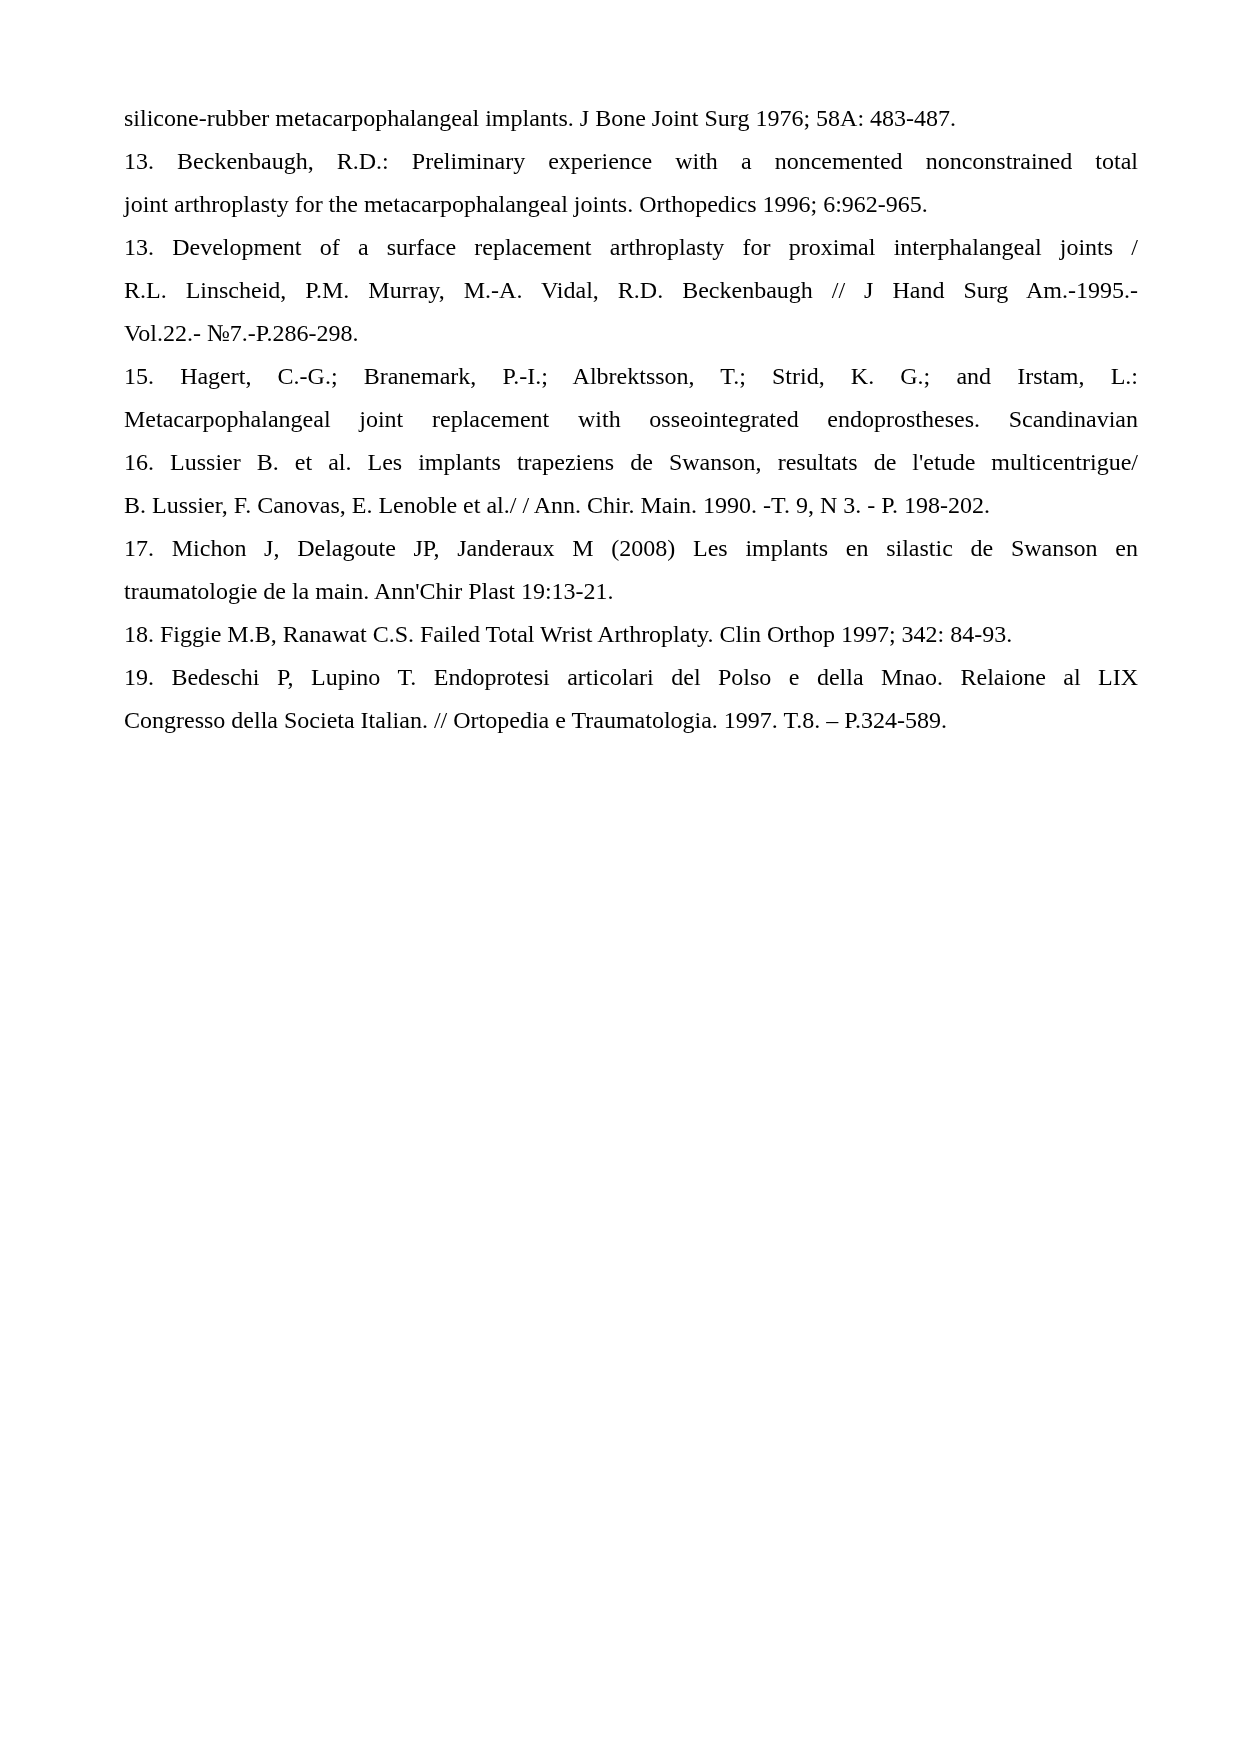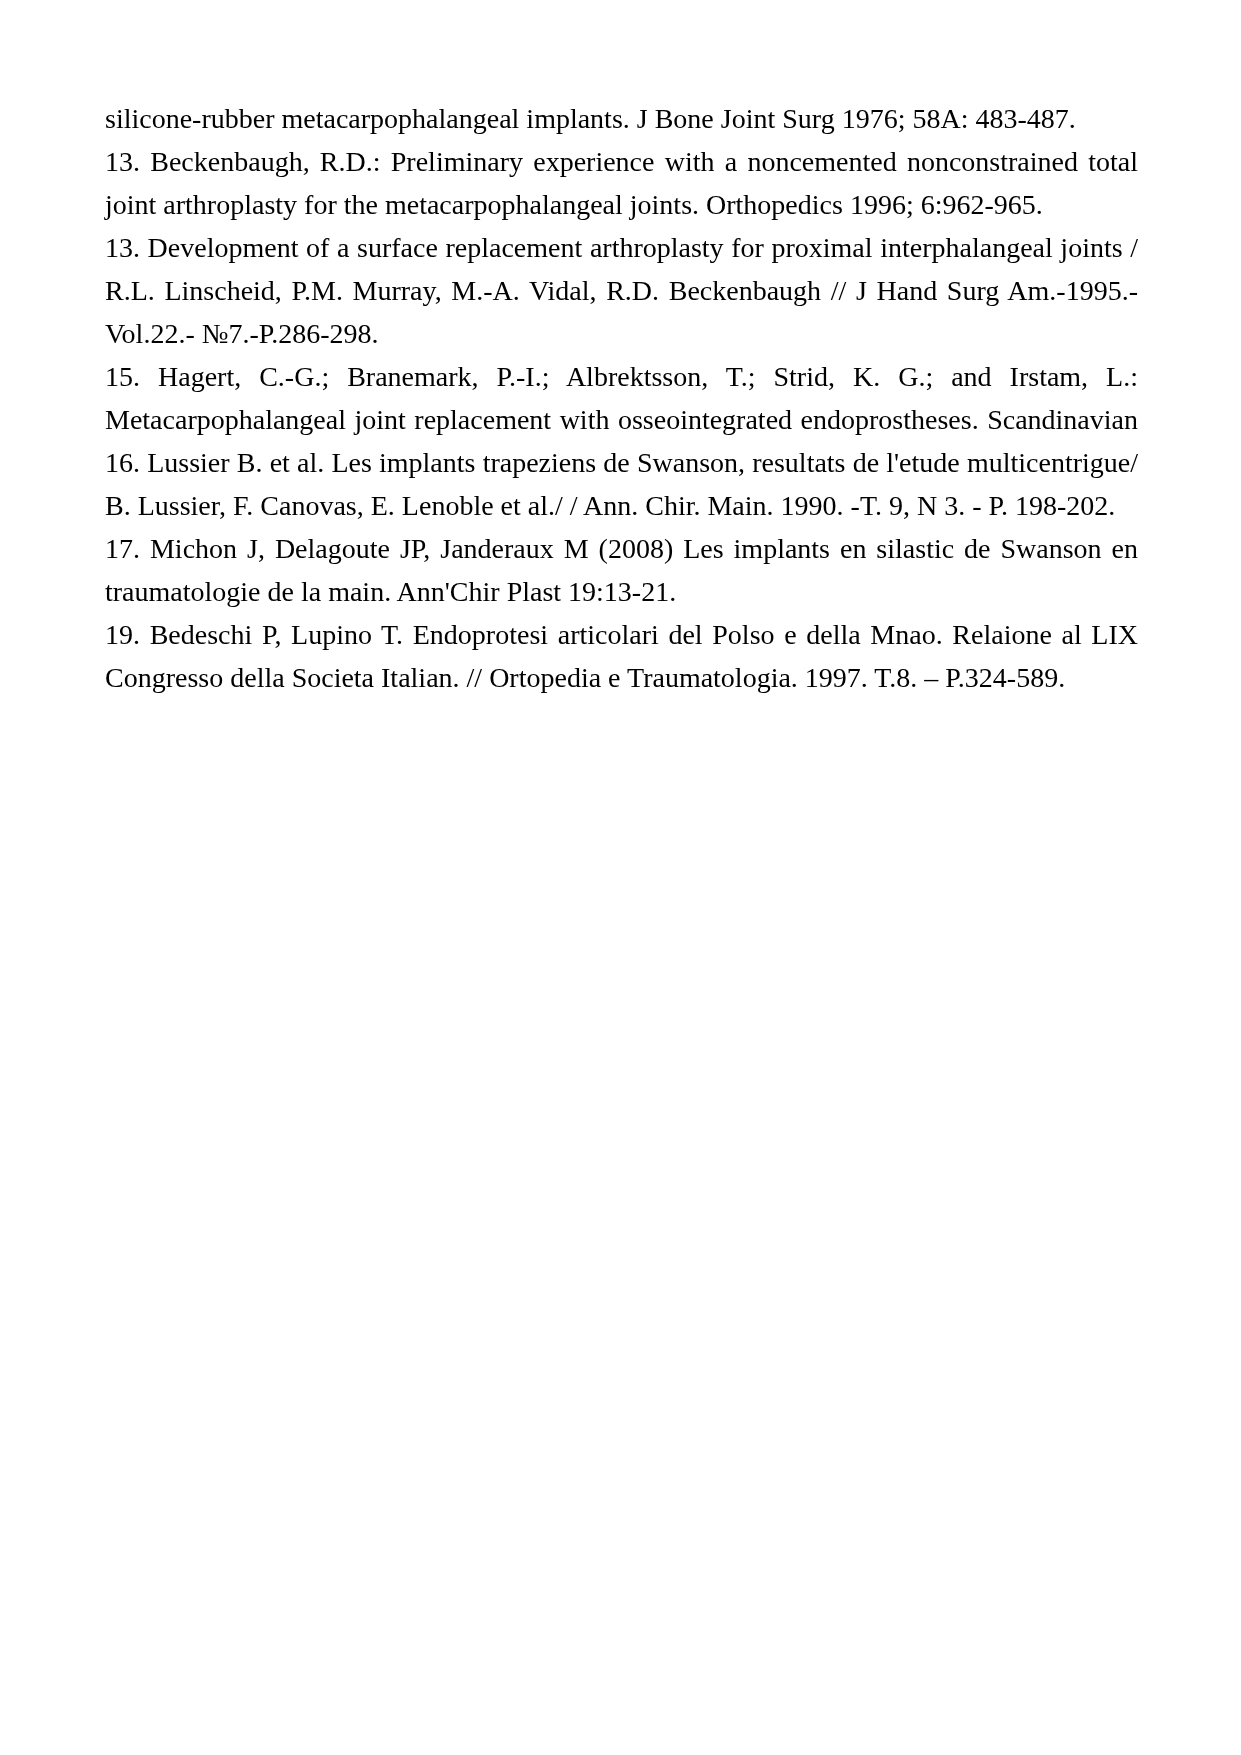--- a/index.html
+++ b/index.html
@@ -16,26 +16,27 @@
     font-family: "Liberation Serif", "DejaVu Serif", serif;
     color: #000000;
   }
   .references {
     position: absolute;
     left: 105px;
     top: 97px;
     width: 1033px;
   }
   .ref-line {
-    font-size: 28px;
+    font-size: 24px;
     line-height: 43px;
     height: 43px;
     text-align: left;
     white-space: nowrap;
     overflow: visible;
+    margin-left: 19px;
   }
   .ref-line.justified {
     text-align: justify;
     text-align-last: justify;
     white-space: normal;
     overflow: hidden;
   }
 </style>
 </head>
 <body>
@@ -47,16 +48,17 @@
       <div class="ref-line">joint arthroplasty for the metacarpophalangeal joints. Orthopedics 1996; 6:962-965.</div>
       <div class="ref-line justified">13. Development of a surface replacement arthroplasty for proximal interphalangeal joints /</div>
       <div class="ref-line justified">R.L. Linscheid, P.M. Murray, M.-A. Vidal, R.D. Beckenbaugh // J Hand Surg Am.-1995.-</div>
       <div class="ref-line">Vol.22.- №7.-P.286-298.</div>
       <div class="ref-line justified">15. Hagert, C.-G.; Branemark, P.-I.; Albrektsson, T.; Strid, K. G.; and Irstam, L.:</div>
       <div class="ref-line justified">Metacarpophalangeal joint replacement with osseointegrated endoprostheses. Scandinavian</div>
       <div class="ref-line justified">16. Lussier B. et al. Les implants trapeziens de Swanson, resultats de l'etude multicentrigue/</div>
       <div class="ref-line">B. Lussier, F. Canovas, E. Lenoble et al./ / Ann. Chir. Main. 1990. -T. 9, N 3. - P. 198-202.</div>
       <div class="ref-line justified">17. Michon J, Delagoute JP, Janderaux M (2008) Les implants en silastic de Swanson en</div>
       <div class="ref-line">traumatologie de la main. Ann'Chir Plast 19:13-21.</div>
+      <div class="ref-line">18. Figgie M.B, Ranawat C.S. Failed Total Wrist Arthroplaty. Clin Orthop 1997; 342: 84-93.</div>
       <div class="ref-line justified">19. Bedeschi P, Lupino T. Endoprotesi articolari del Polso e della Mnao. Relaione al LIX</div>
       <div class="ref-line">Congresso della Societa Italian. // Ortopedia e Traumatologia. 1997. T.8. – P.324-589.</div>
     </div>
 </div>
 
 </body></html>

